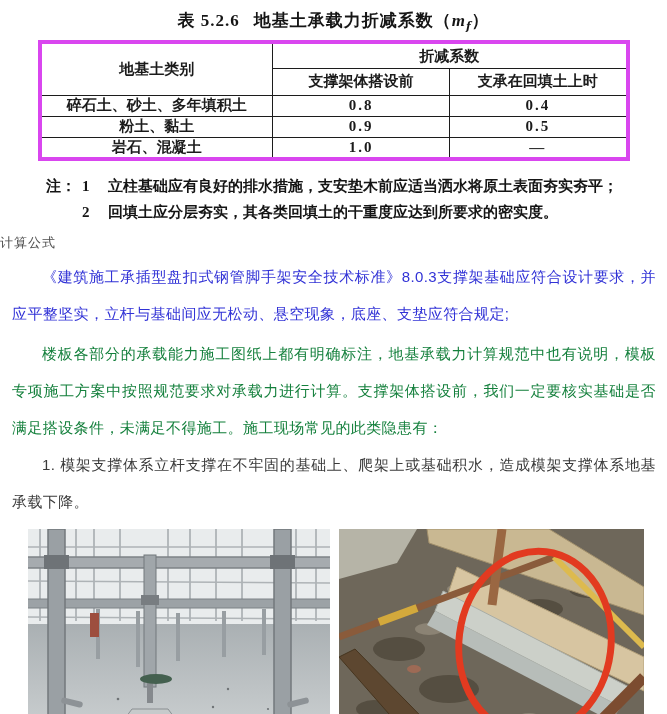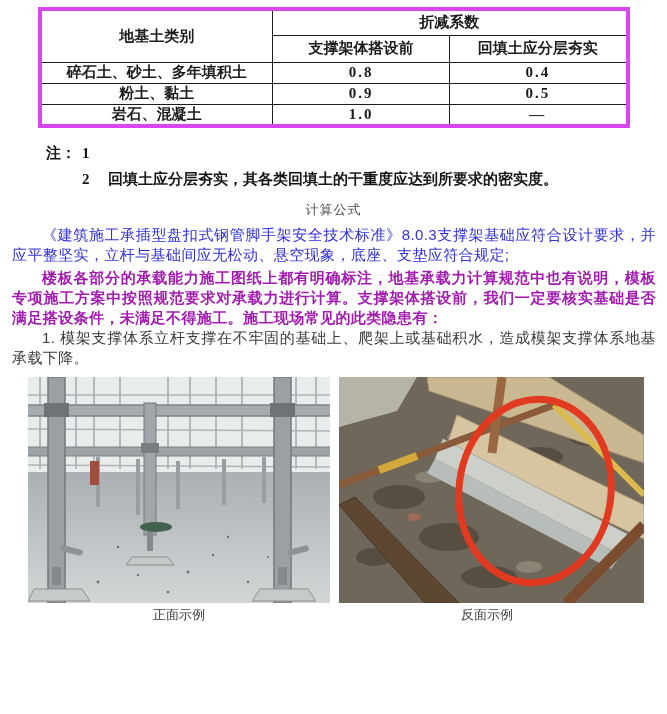--- a/index.html
+++ b/index.html
@@ -24,59 +24,62 @@
   tr.drow td { height:21px; }
   td.num { font-family:"Liberation Serif","DejaVu Serif",serif; letter-spacing:2px; }
 
   .notes { margin:12px 26px 0 46px; font-size:15px; line-height:26px; }
   .note-row { display:flex; }
   .note-label { width:36px; flex:none; }
   .note-num { width:26px; flex:none; }
   .note-text { flex:1; max-width:510px; }
 
   
-  .section-label { text-align:center; margin-top:9px; font-size:13px; color:#4d4d4d;
+  .section-label { text-align:left; margin-top:9px; font-size:13px; color:#4d4d4d;
                    letter-spacing:1px; }
-  .para { margin:2px 11px 0 12px; font-size:15px; line-height:20px; text-indent:2em;
+  .para { margin:2px 11px 0 12px; font-size:15px; line-height:37px; text-indent:2em;
           letter-spacing:0.4px; text-align:justify; }
   .para.blue { color:#3132d6; margin-top:6px; }
-  .para.black { color:#a21caf; margin-top:3px;font-weight:bold; }
+  .para.black { color:#15803d; margin-top:3px; }
   .para.item { color:#3a3a3a; margin-top:0; }
 
   
   .photo-row { display:flex; margin:9px 0 0 28px; gap:9px; }
   .photo { height:226px; overflow:hidden; background:#ddd; }
   .photo.left { width:302px; }
   .photo.right { width:305px; }
   .caption-row { display:flex; margin-left:28px; }
   .caption { font-size:13px; color:#3c3c3c; text-align:center; padding-top:3px; }
   .caption.left { width:302px; }
   .caption.right { width:314px; }
 </style>
 </head>
 <body>
 
 <div class="page">
 
   <div class="scan">
+    <div class="tbl-title">
+      <span>表 5.2.6</span><span class="sp"></span><span>地基土承载力折减系数</span><span>（</span><i>m</i><sub>f</sub><span>）</span>
+    </div>
 
     <table class="coeff">
       <colgroup>
           <col class="col-soil">
           <col class="col-a">
           <col class="col-b">
         </colgroup>
       <tbody>
           <tr class="hrow1">
         <td rowspan="2">地基土类别</td>
         <td colspan="2">折减系数</td>
       </tr>
       <tr class="hrow2">
         <td>支撑架体搭设前</td>
-        <td>回填土应分层夯实</td>
+        <td>支承在回填土上时</td>
       </tr>
       <tr class="drow">
         <td>碎石土、砂土、多年填积土</td>
         <td class="num">0.8</td>
         <td class="num">0.4</td>
       </tr>
       <tr class="drow">
         <td>粉土、黏土</td>
         <td class="num">0.9</td>
         <td class="num">0.5</td>
@@ -86,20 +89,21 @@
         <td class="num">1.0</td>
         <td class="num">—</td>
       </tr>
     </tbody>
       </table>
 
     <div class="notes">
       <div class="note-row">
         <span class="note-label">注：</span>
         <span class="note-num">1</span>
+        <span class="note-text">立柱基础应有良好的排水措施，支安垫木前应适当洒水将原土表面夯实夯平；</span>
       </div>
       <div class="note-row">
         <span class="note-label"></span>
         <span class="note-num">2</span>
         <span class="note-text">回填土应分层夯实，其各类回填土的干重度应达到所要求的密实度。</span>
       </div>
     </div>
   </div>
 
   <div class="section-label">计算公式</div>

